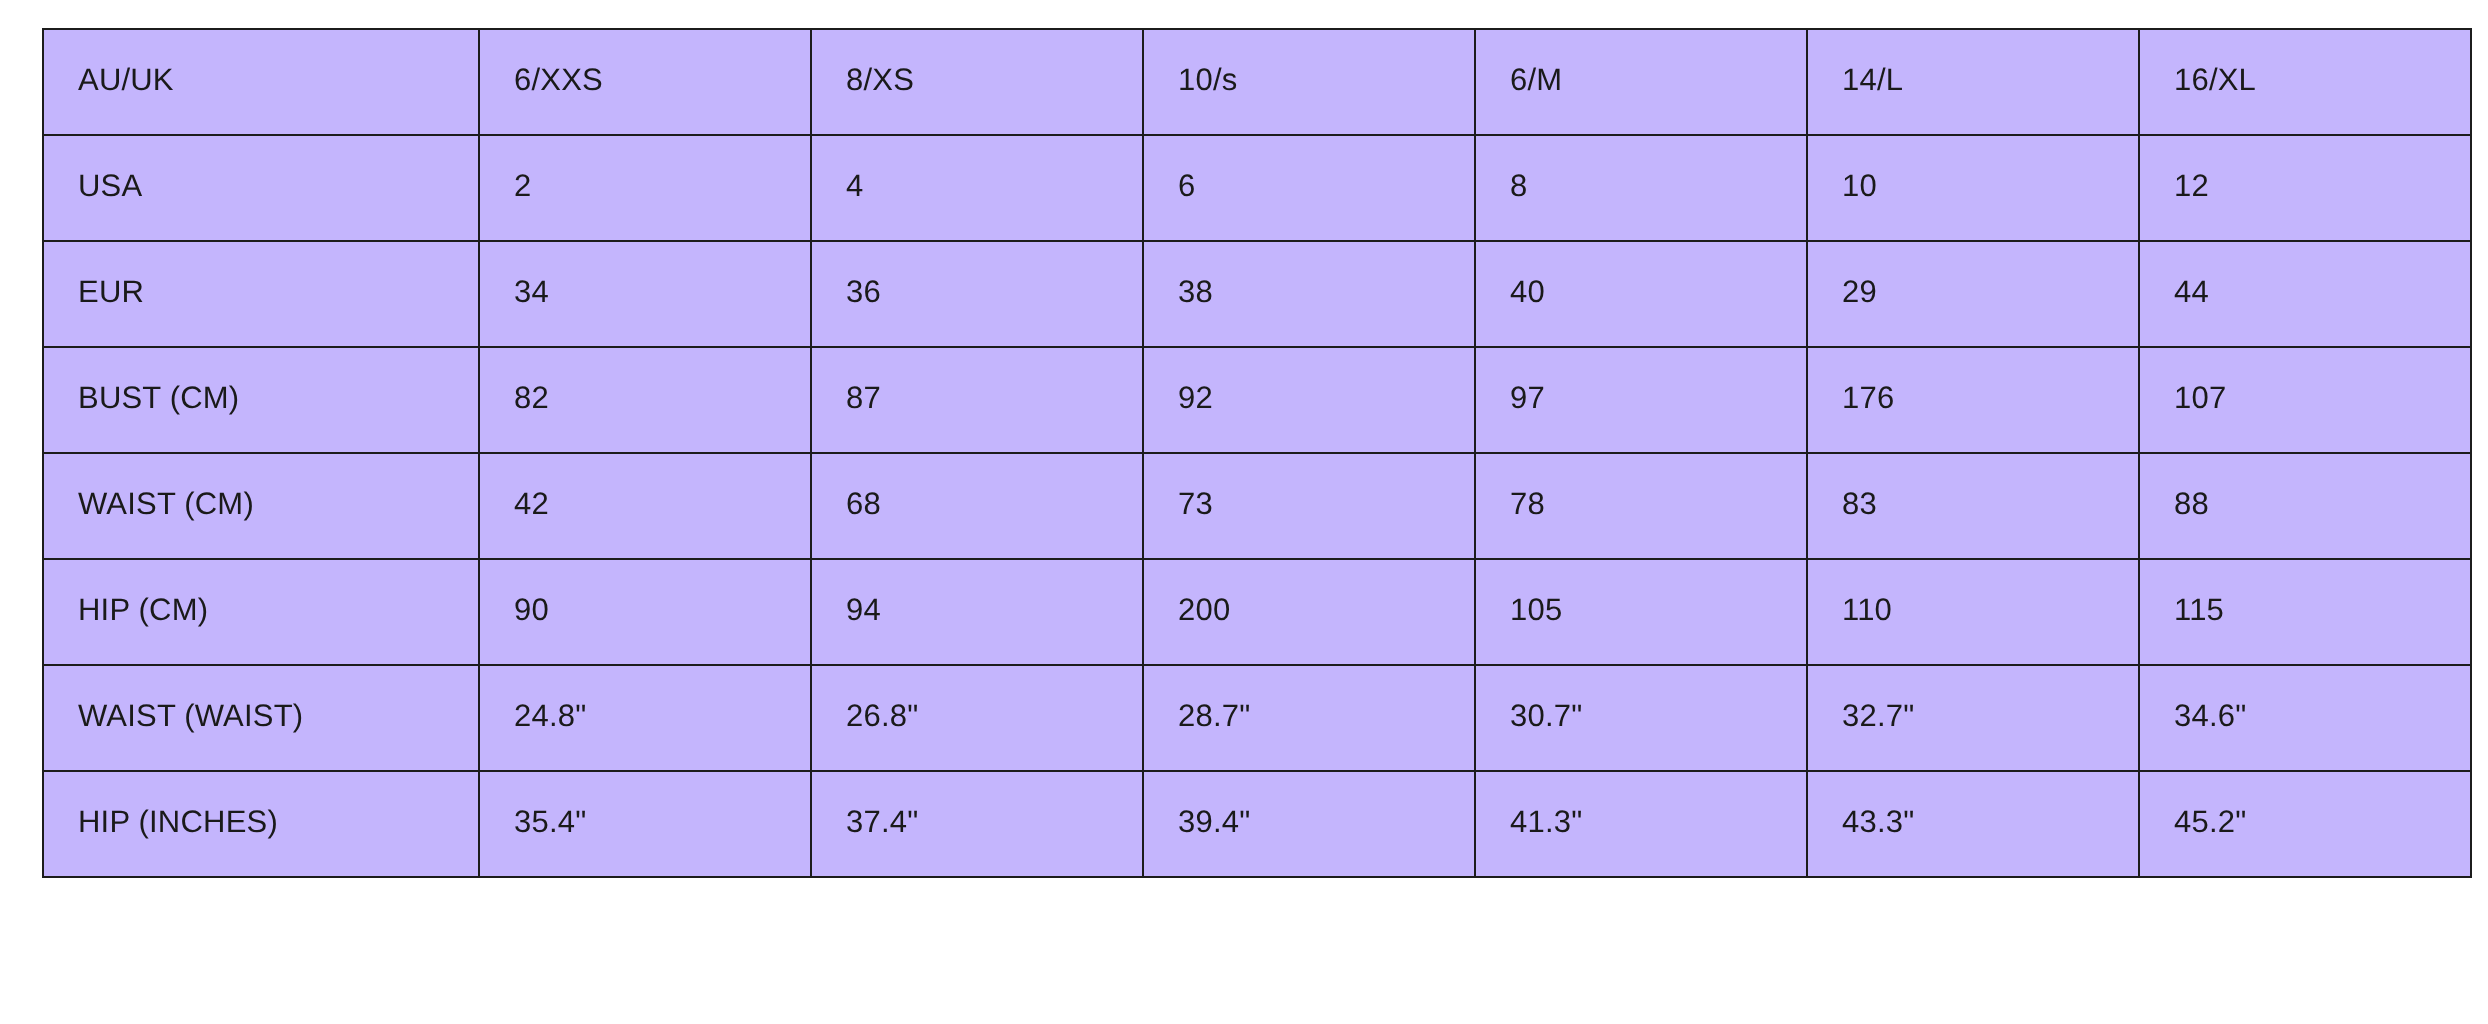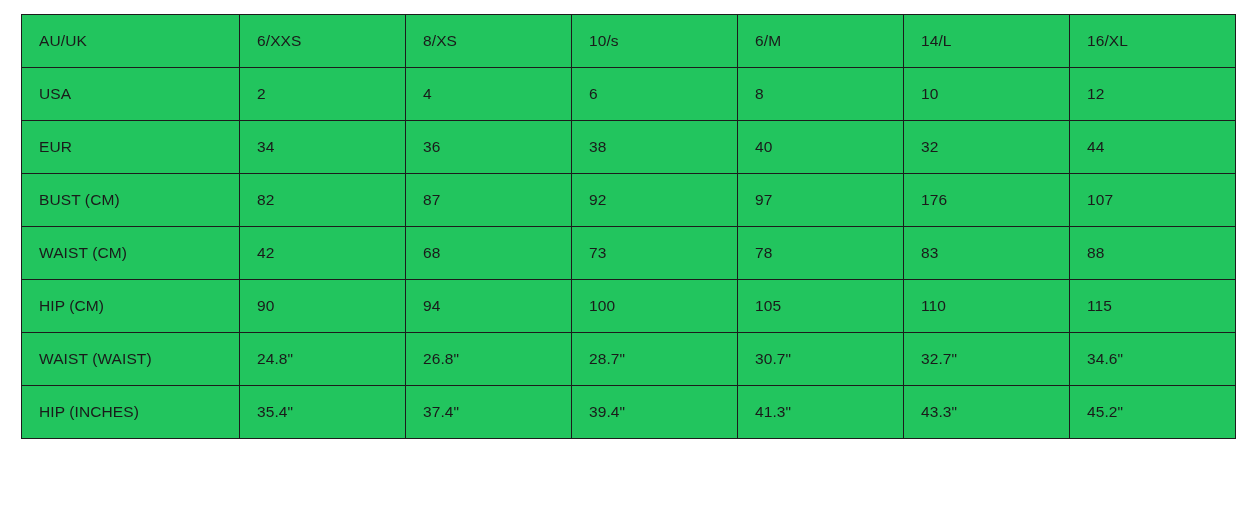--- a/index.html
+++ b/index.html
@@ -20,21 +20,21 @@
     position: absolute;
     left: 21px;
     top: 14px;
     width: 1214px;
   }
 
   table.size-chart {
     border-collapse: collapse;
     table-layout: fixed;
     width: 1214px;
-    background: #22c55e;
+    background: #c4b5fd;
   }
 
   table.size-chart col.label-col { width: 218px; }
   table.size-chart col.data-col  { width: 166px; }
 
   table.size-chart td {
     border: 1px solid #1c1c1c;
     height: 53px;
     box-sizing: border-box;
     padding: 0 10px 0 17px;
@@ -85,21 +85,21 @@
           <td>8</td>
           <td>10</td>
           <td>12</td>
         </tr>
         <tr>
           <td>EUR</td>
           <td>34</td>
           <td>36</td>
           <td>38</td>
           <td>40</td>
-          <td>32</td>
+          <td>29</td>
           <td>44</td>
         </tr>
         <tr>
           <td>BUST (CM)</td>
           <td>82</td>
           <td>87</td>
           <td>92</td>
           <td>97</td>
           <td>176</td>
           <td>107</td>
@@ -110,21 +110,21 @@
           <td>68</td>
           <td>73</td>
           <td>78</td>
           <td>83</td>
           <td>88</td>
         </tr>
         <tr>
           <td>HIP (CM)</td>
           <td>90</td>
           <td>94</td>
-          <td>100</td>
+          <td>200</td>
           <td>105</td>
           <td>110</td>
           <td>115</td>
         </tr>
         <tr>
           <td>WAIST (WAIST)</td>
           <td>24.8"</td>
           <td>26.8"</td>
           <td>28.7"</td>
           <td>30.7"</td>

